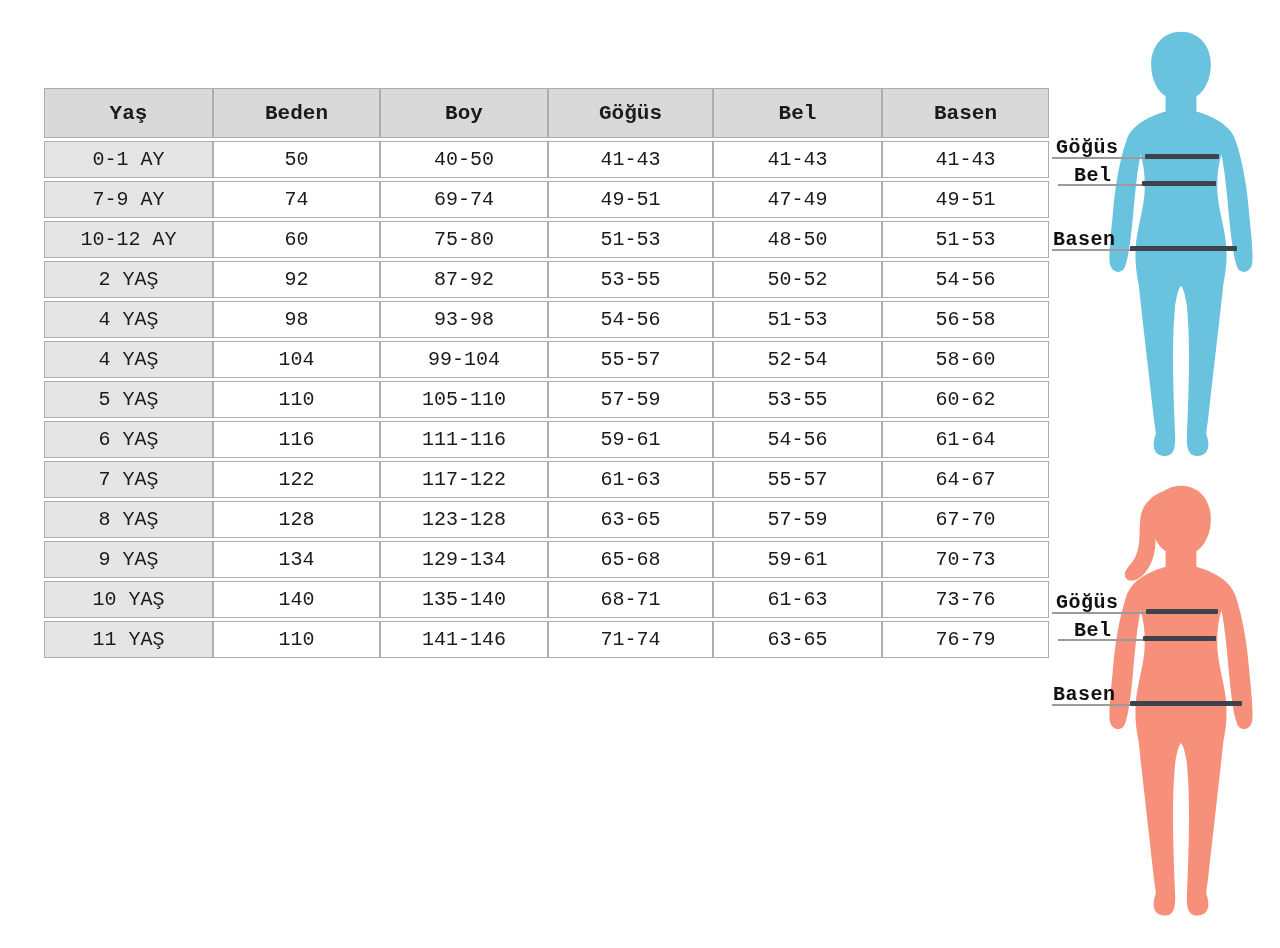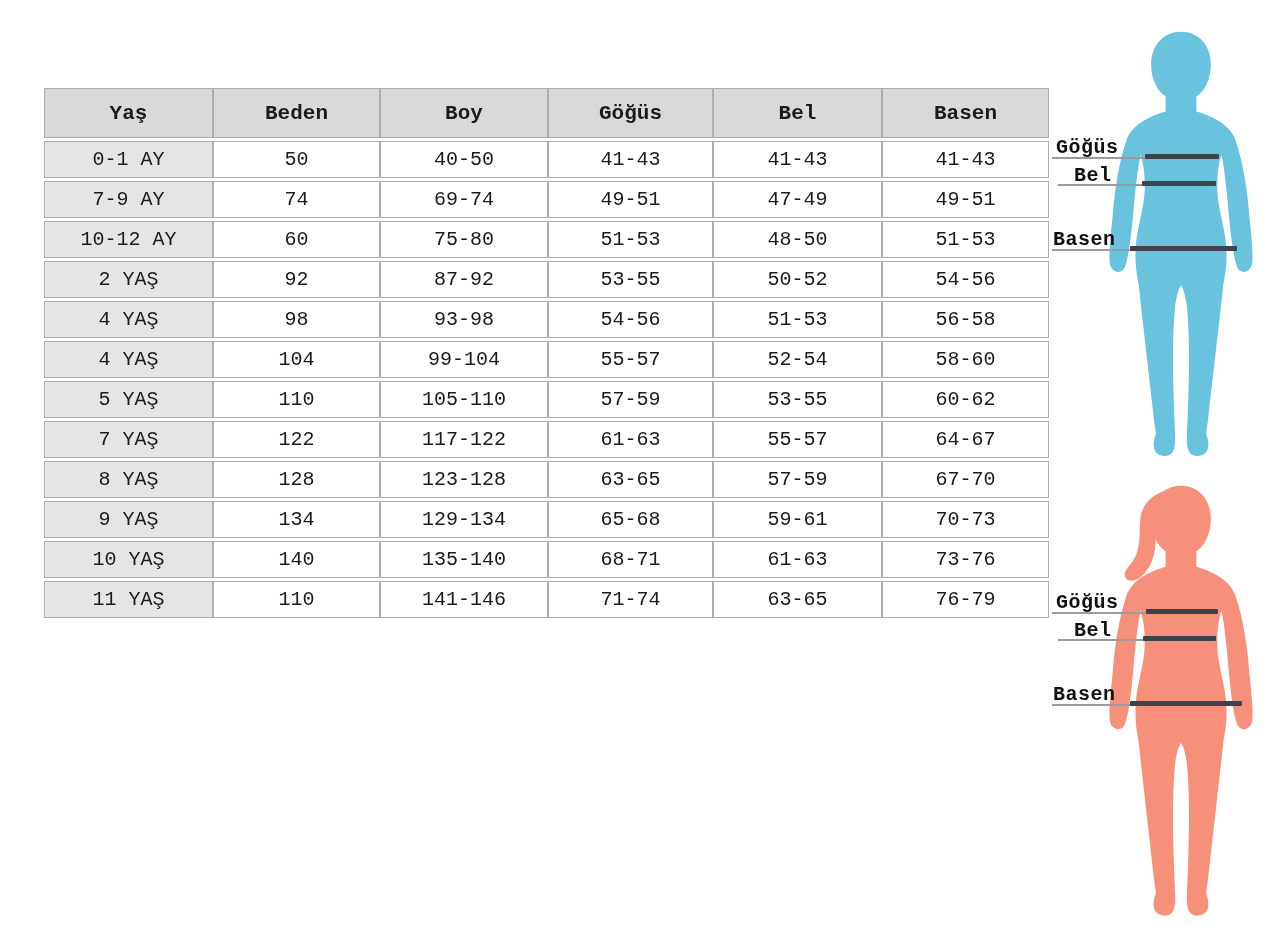--- a/index.html
+++ b/index.html
@@ -128,20 +128,28 @@
           <td>52-54</td>
           <td>58-60</td>
         </tr>
         <tr>
           <td class="row-label">5 YAŞ</td>
           <td>110</td>
           <td>105-110</td>
           <td>57-59</td>
           <td>53-55</td>
           <td>60-62</td>
+        </tr>
+        <tr>
+          <td class="row-label">6 YAŞ</td>
+          <td>116</td>
+          <td>111-116</td>
+          <td>59-61</td>
+          <td>54-56</td>
+          <td>61-64</td>
         </tr>
         <tr>
           <td class="row-label">7 YAŞ</td>
           <td>122</td>
           <td>117-122</td>
           <td>61-63</td>
           <td>55-57</td>
           <td>64-67</td>
         </tr>
         <tr>

